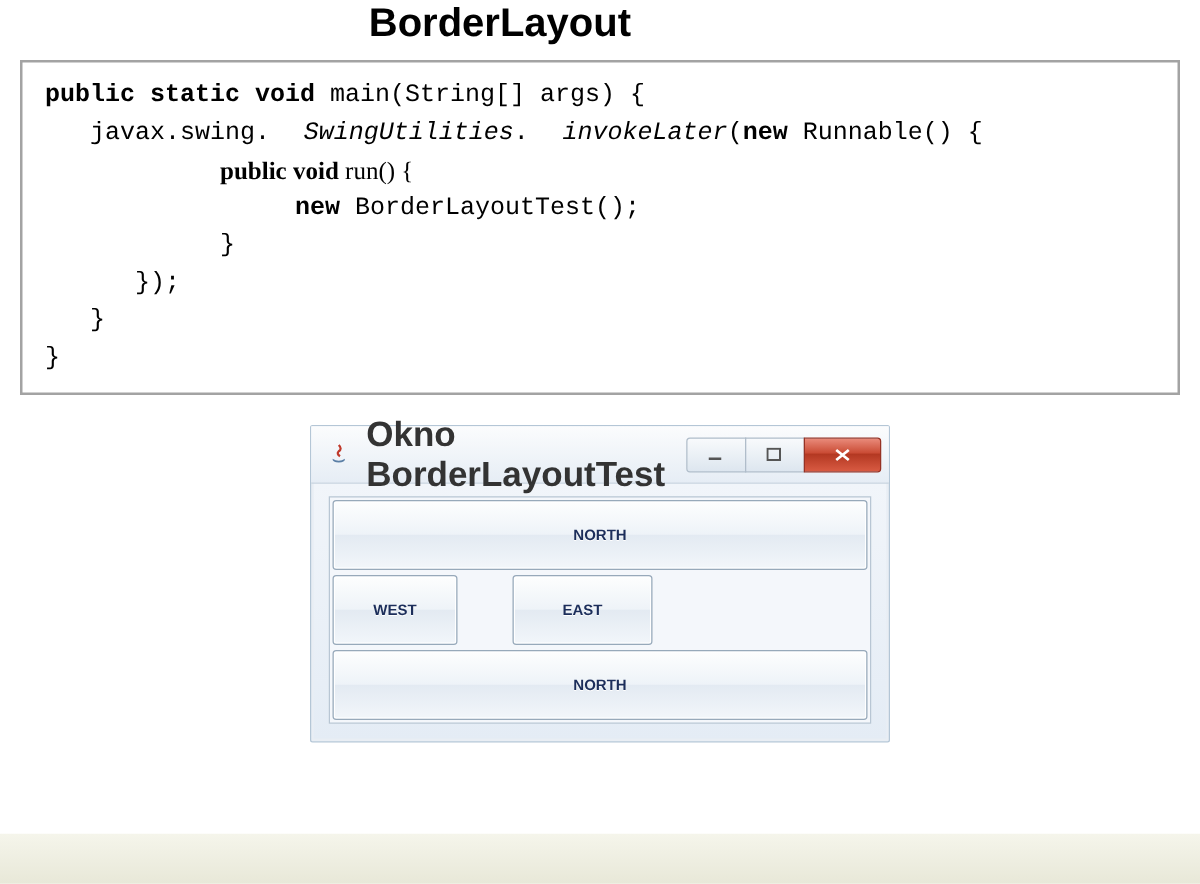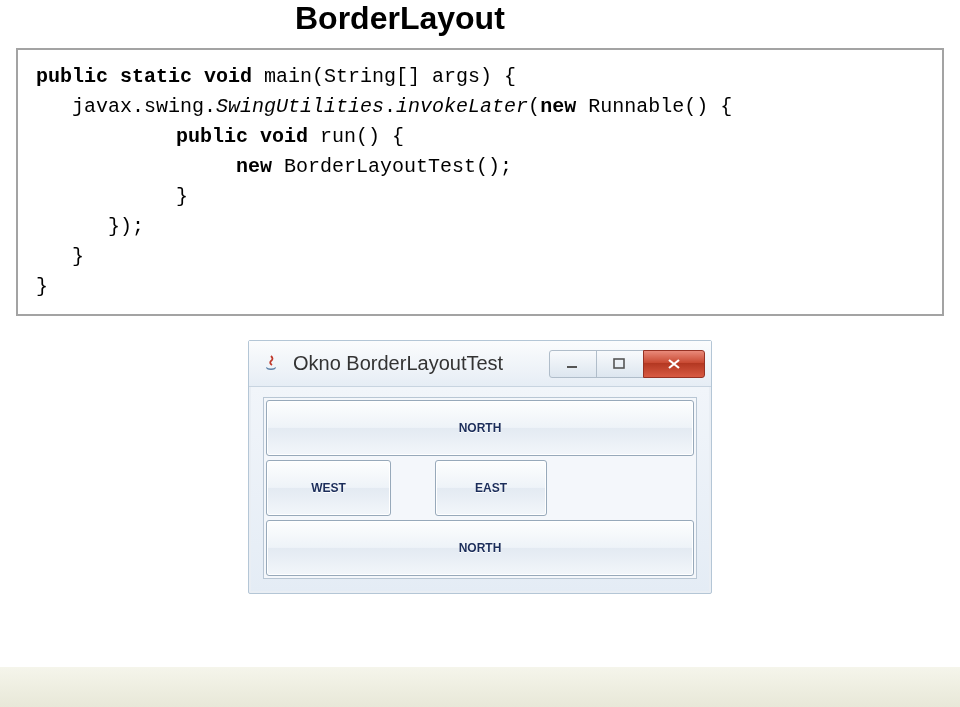--- a/index.html
+++ b/index.html
@@ -27,21 +27,21 @@
     width: 928px;
     border: 2px solid #a3a3a3;
     padding: 12px 18px 12px 18px;
     font-family: "Courier New", monospace;
     font-size: 20px;
     line-height: 1.5;
     color: #000;
     background: #fff;
   }
   .code-kw { font-weight: bold; }
-  .code-i { font-style: italic; }
+  .code-i { font-style: italic; margin-left: 27px; }
   .window-shot {
     position: absolute;
     left: 248px;
     top: 340px;
     width: 464px;
     background: linear-gradient(#f4f7fb, #e4ecf5);
     border: 1px solid #b4c6d6;
     border-radius: 2px;
     box-shadow: 0 0 0 2px #e9eef4 inset;
     padding-bottom: 14px;
@@ -59,22 +59,23 @@
     height: 24px;
     margin-right: 10px;
     display: flex;
     align-items: center;
     justify-content: center;
     font-size: 16px;
     color: #c0392b;
   }
   .window-title {
     flex: 1;
-    font-size: 20px;
+    font-size: 28px;
     color: #333;
+    font-weight: bold;
   }
   .win-controls {
     display: flex;
     gap: 0;
   }
   .win-btn {
     width: 48px;
     height: 28px;
     border: 1px solid #b0bdca;
     background: linear-gradient(#f8fafc, #dde6ef);
@@ -114,21 +115,21 @@
     align-items: center;
     justify-content: center;
     font-size: 12px;
     font-weight: bold;
     color: #1c2e5b;
     margin: 2px;
     text-shadow: 0 1px 0 #fff;
   }
   .bl-north { flex: 1; }
   .bl-south { flex: 1; }
-  .bl-west { width: 125px; }
+  .bl-west { width: 100px; }
   .bl-center { flex: 1; }
   .bl-east { width: 112px; margin-left: 42px; }
   .footer-strip {
     position: absolute;
     left: 0;
     bottom: 0;
     width: 960px;
     height: 40px;
     background: linear-gradient(#f5f5eb, #e8e8d8);
   }
@@ -138,21 +139,21 @@
 
 <div class="slide-title">BorderLayout</div>
 
 <div class="code-box">
   <div>
     <span class="code-kw">public static void</span><span> main(String[] args) {</span>
   </div>
   <div style="padding-left: 36px;">
     <span>javax.swing.</span><span class="code-i">SwingUtilities</span><span>.</span><span class="code-i">invokeLater</span><span>(</span><span class="code-kw">new</span><span> Runnable() {</span>
   </div>
-  <div style="padding-left: 140px;">
+  <div style="padding-left: 140px; font-family: Liberation Serif, serif;">
     <span class="code-kw">public void</span><span> run() {</span>
   </div>
   <div style="padding-left: 200px;">
     <span class="code-kw">new</span><span> BorderLayoutTest();</span>
   </div>
   <div style="padding-left: 140px;">}</div>
   <div style="padding-left: 72px;">});</div>
   <div style="padding-left: 36px;">}</div>
   <div>}</div>
 </div>

